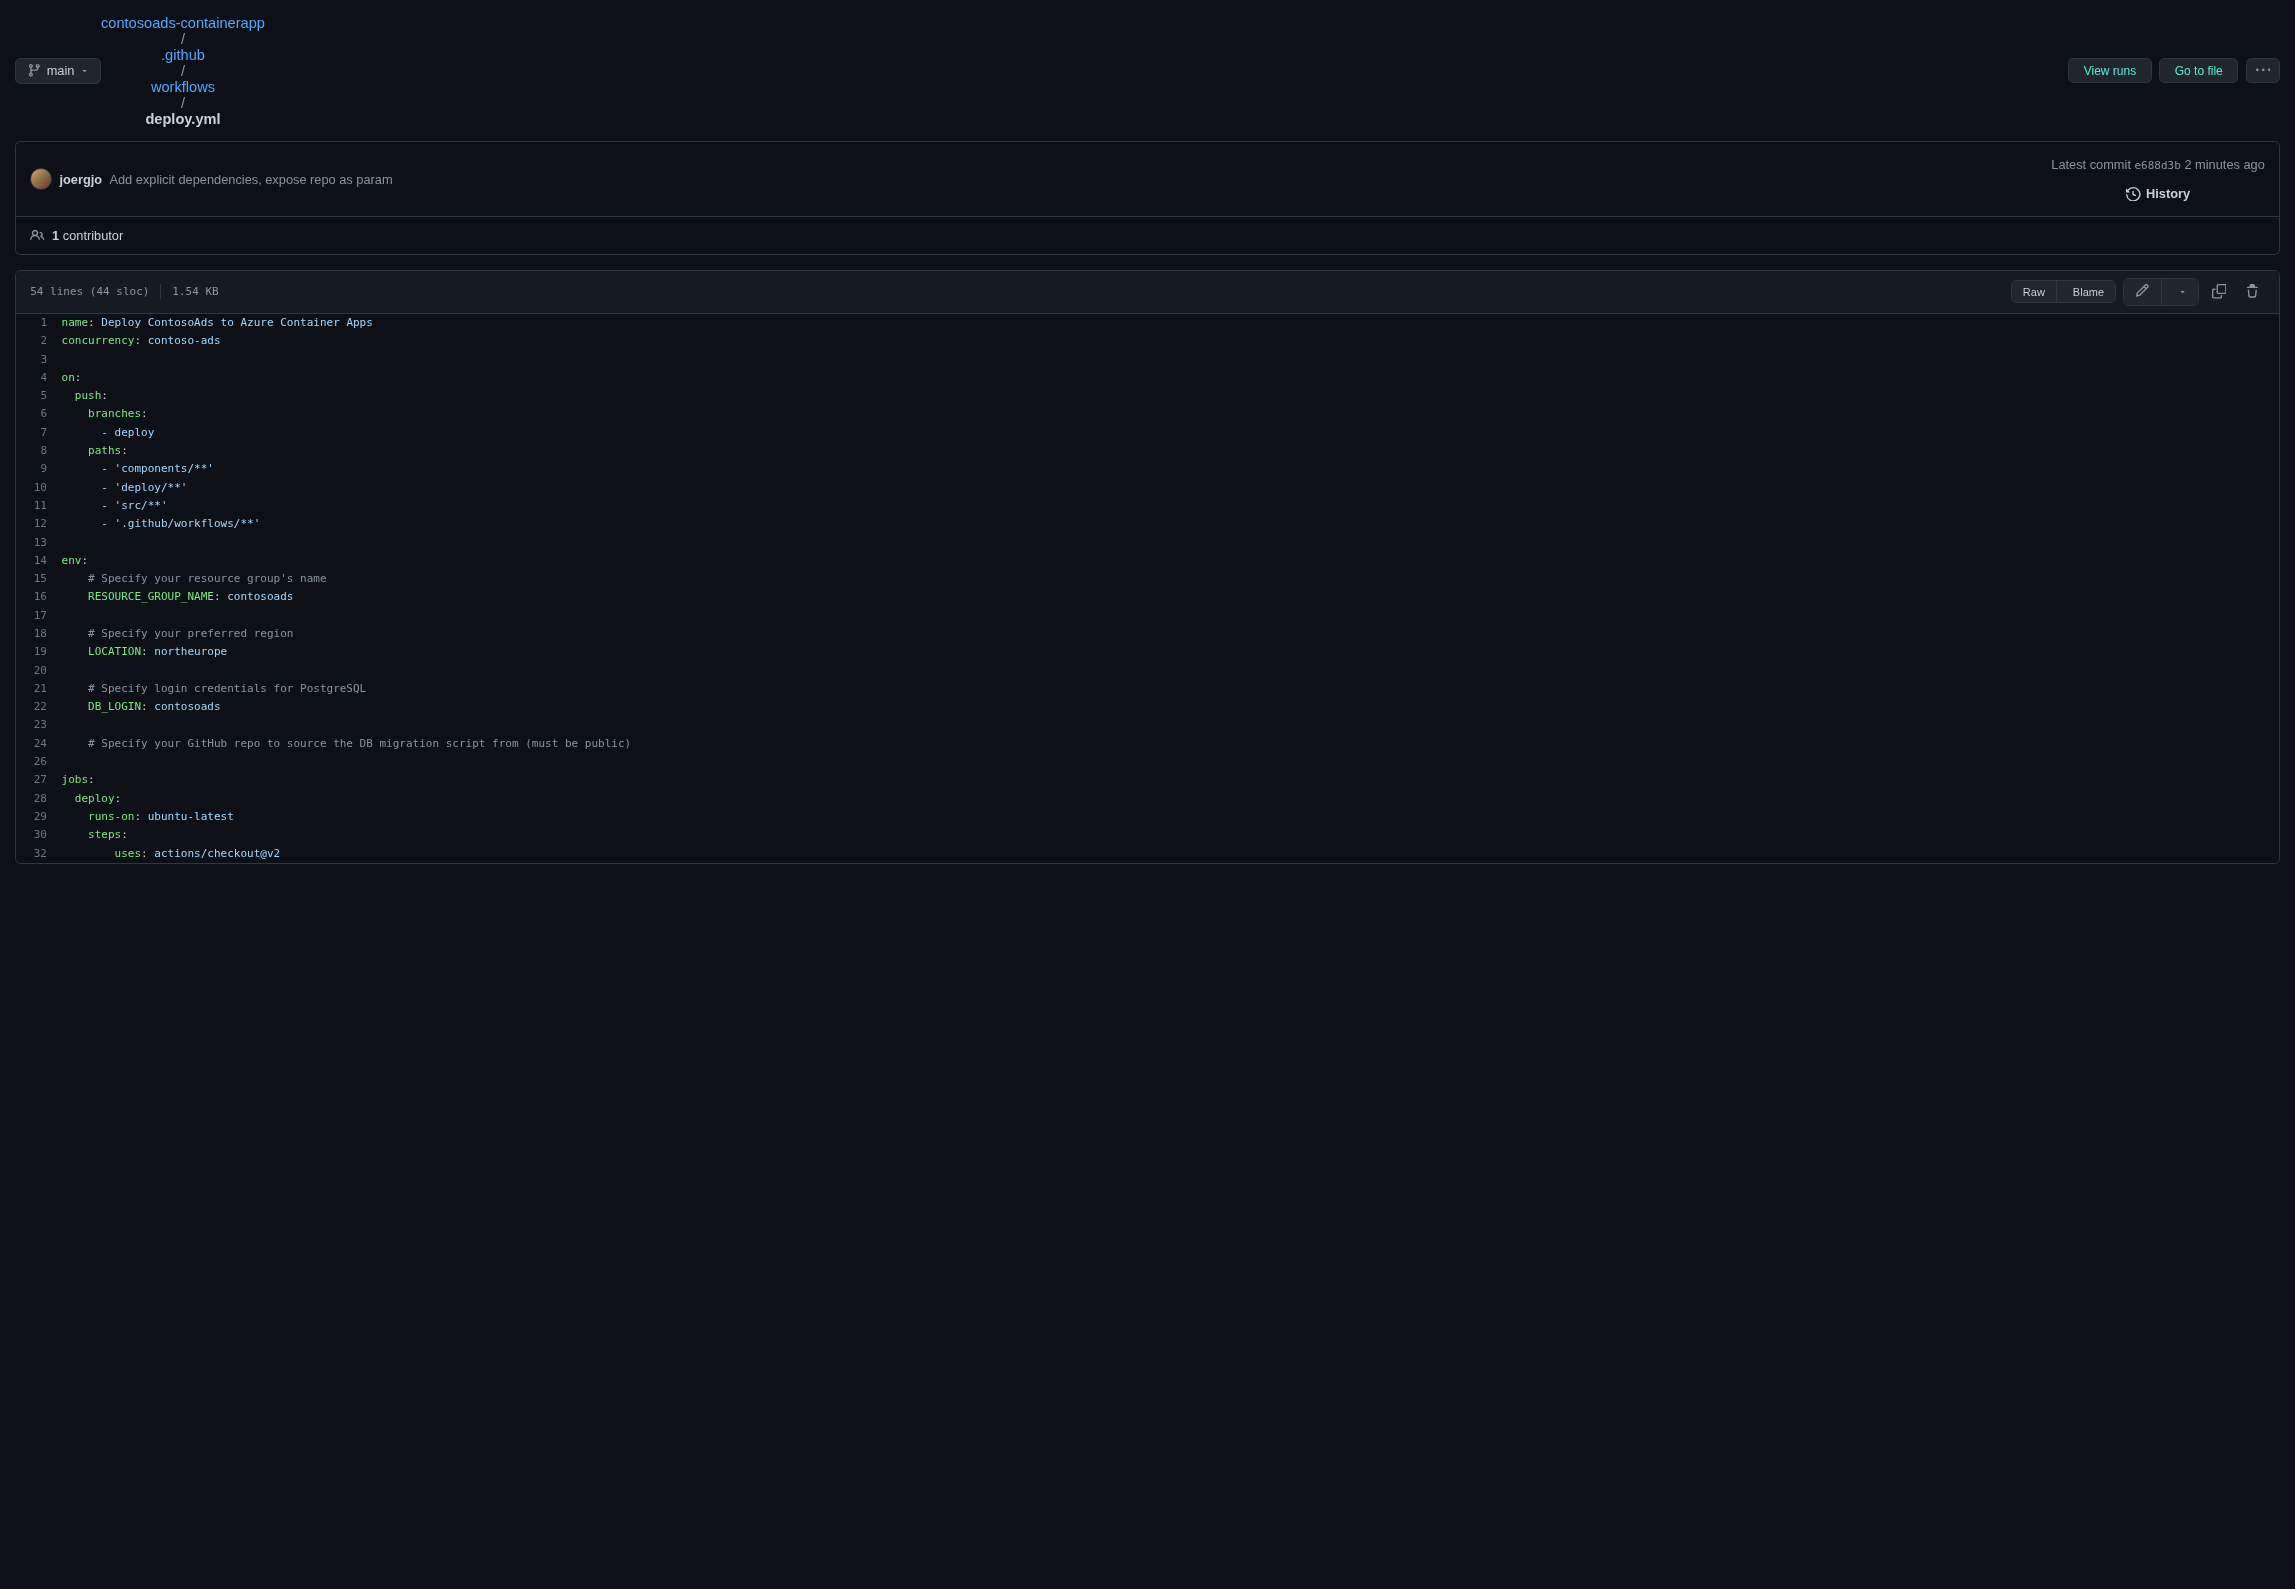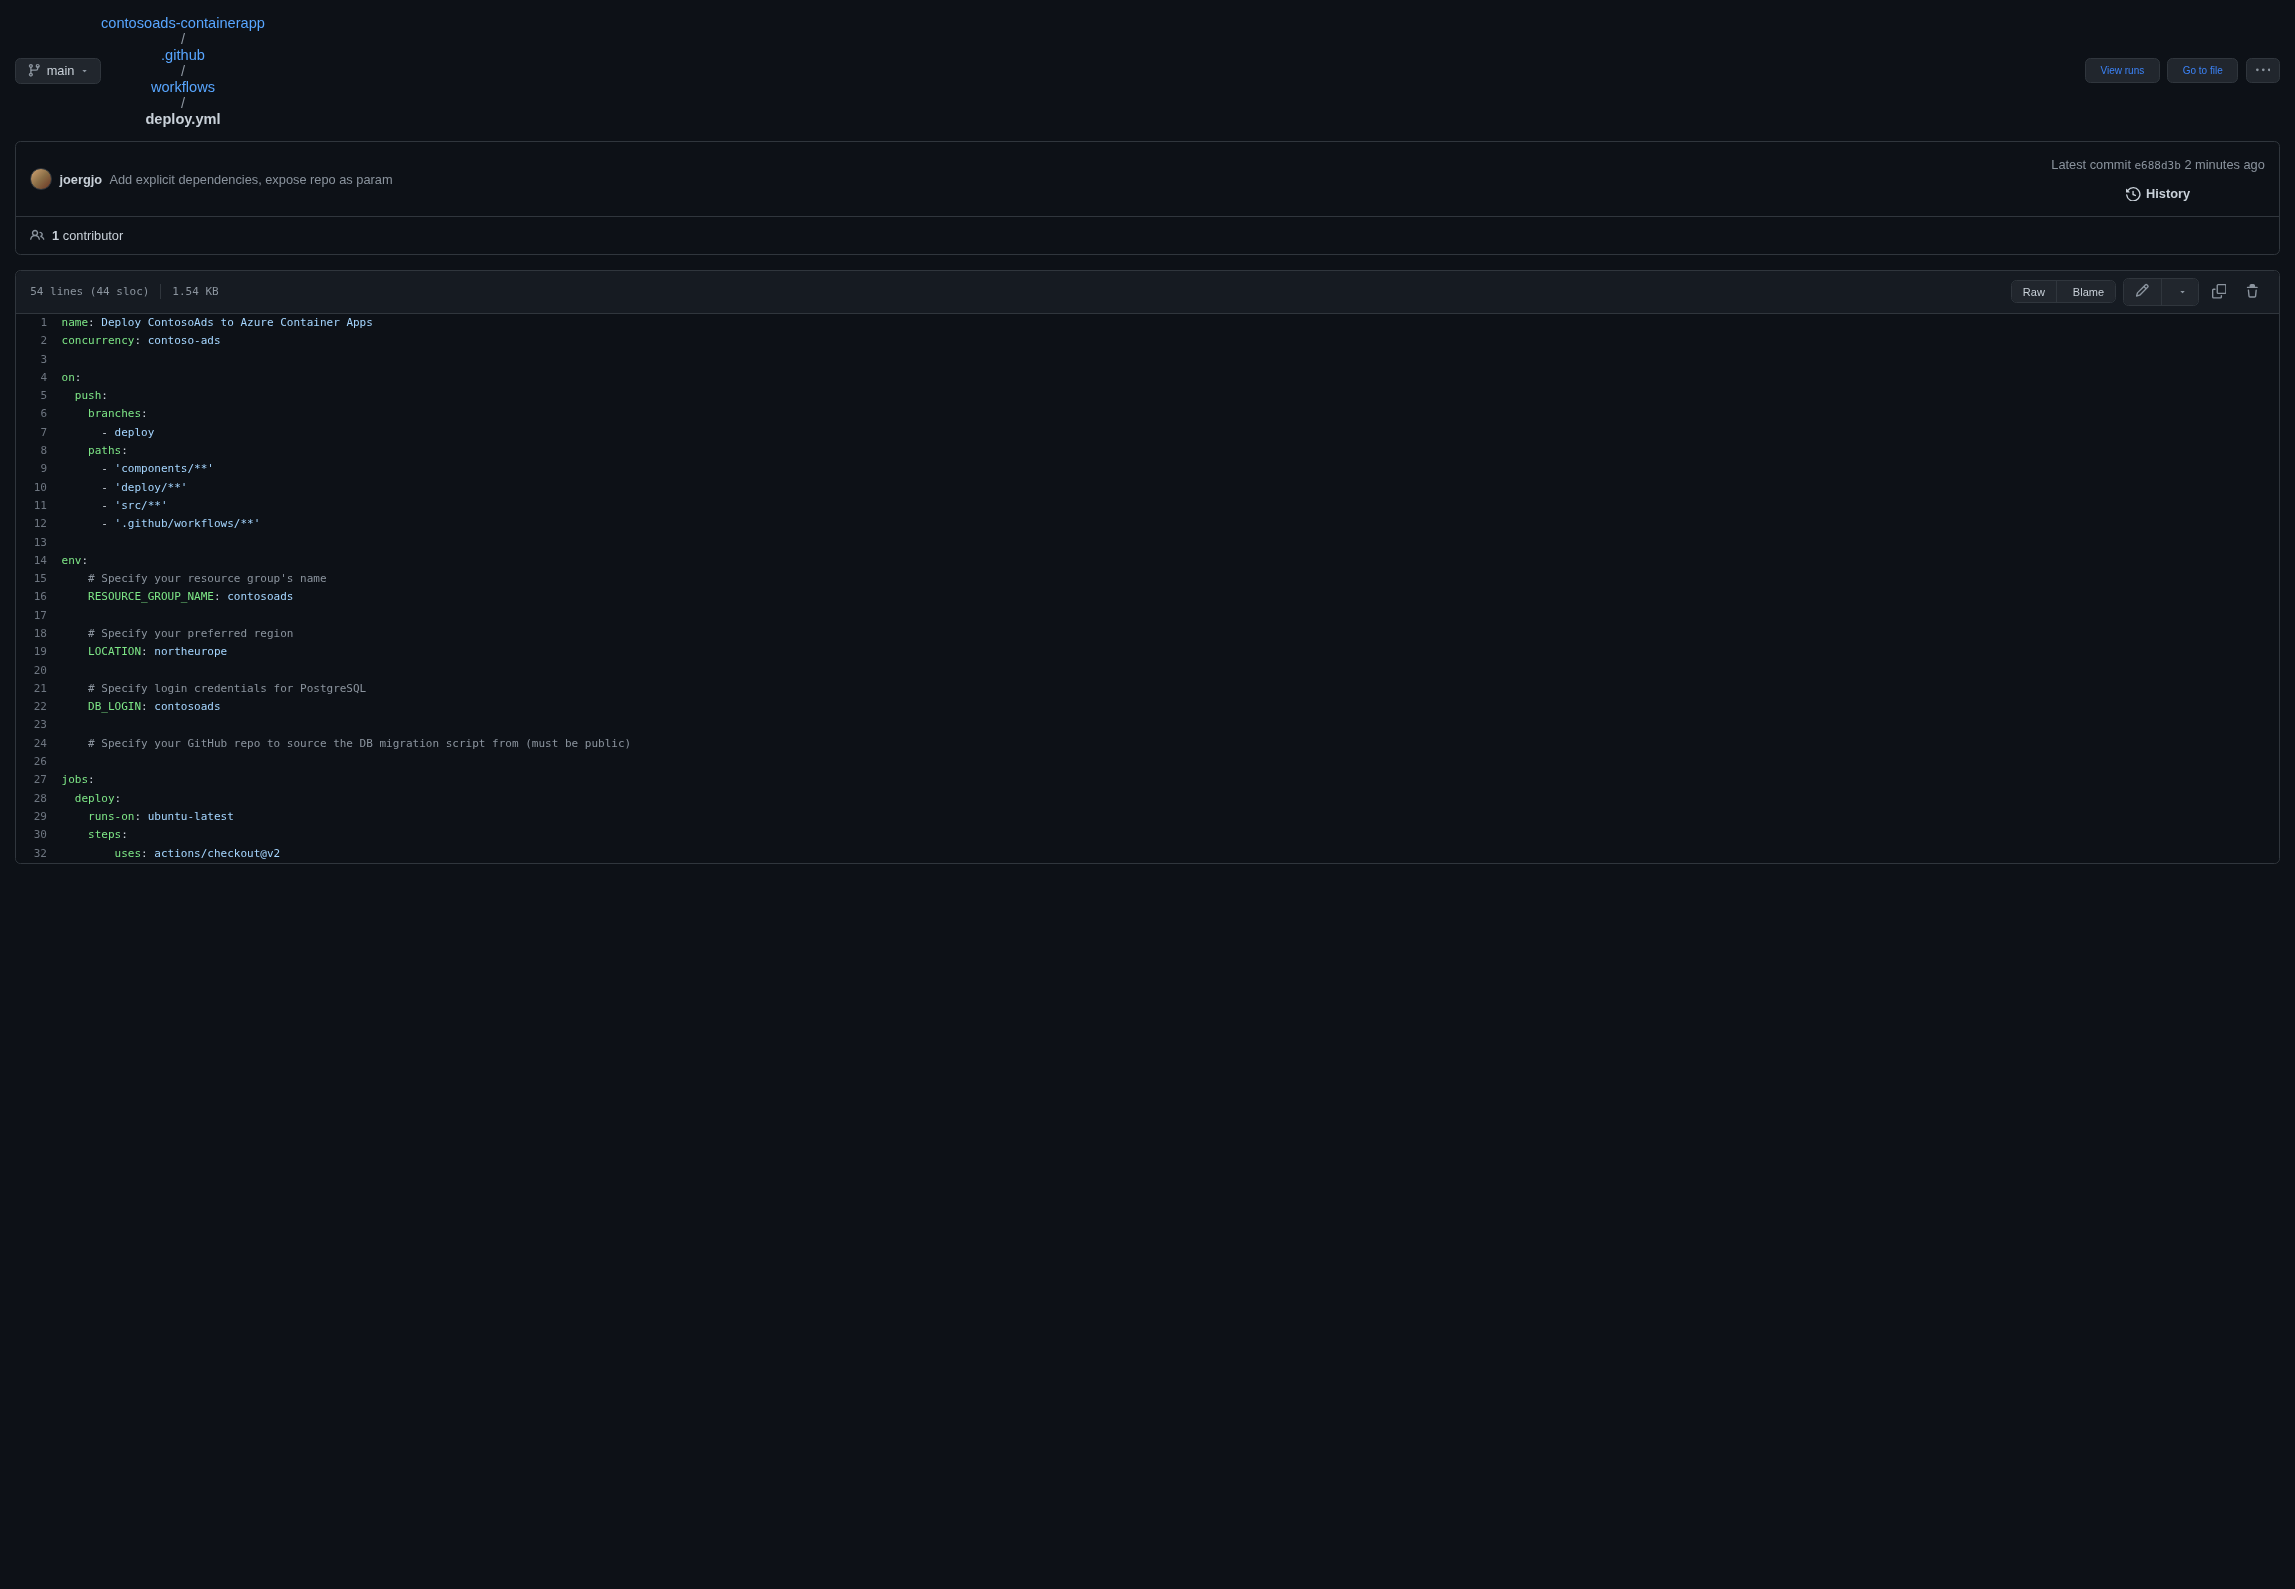--- a/index.html
+++ b/index.html
@@ -60,23 +60,23 @@
     }
     .right-actions {
       display: flex;
       gap: 7.3px;
     }
     .btn {
       background: #21262d;
       border: 0.9px solid #30363d;
       border-radius: 5.5px;
       padding: 4.6px 14.6px;
-      color: #3b82f6;
+      color: #5eead4;
       cursor: pointer;
-      font-size: 10px;
+      font-size: 12px;
       display: flex;
       align-items: center;
       justify-content: center;
     }
     .btn-icon {
       padding: 4.6px 9.1px;
     }
     .commit-box {
       border: 0.9px solid #30363d;
       border-radius: 5.5px;

